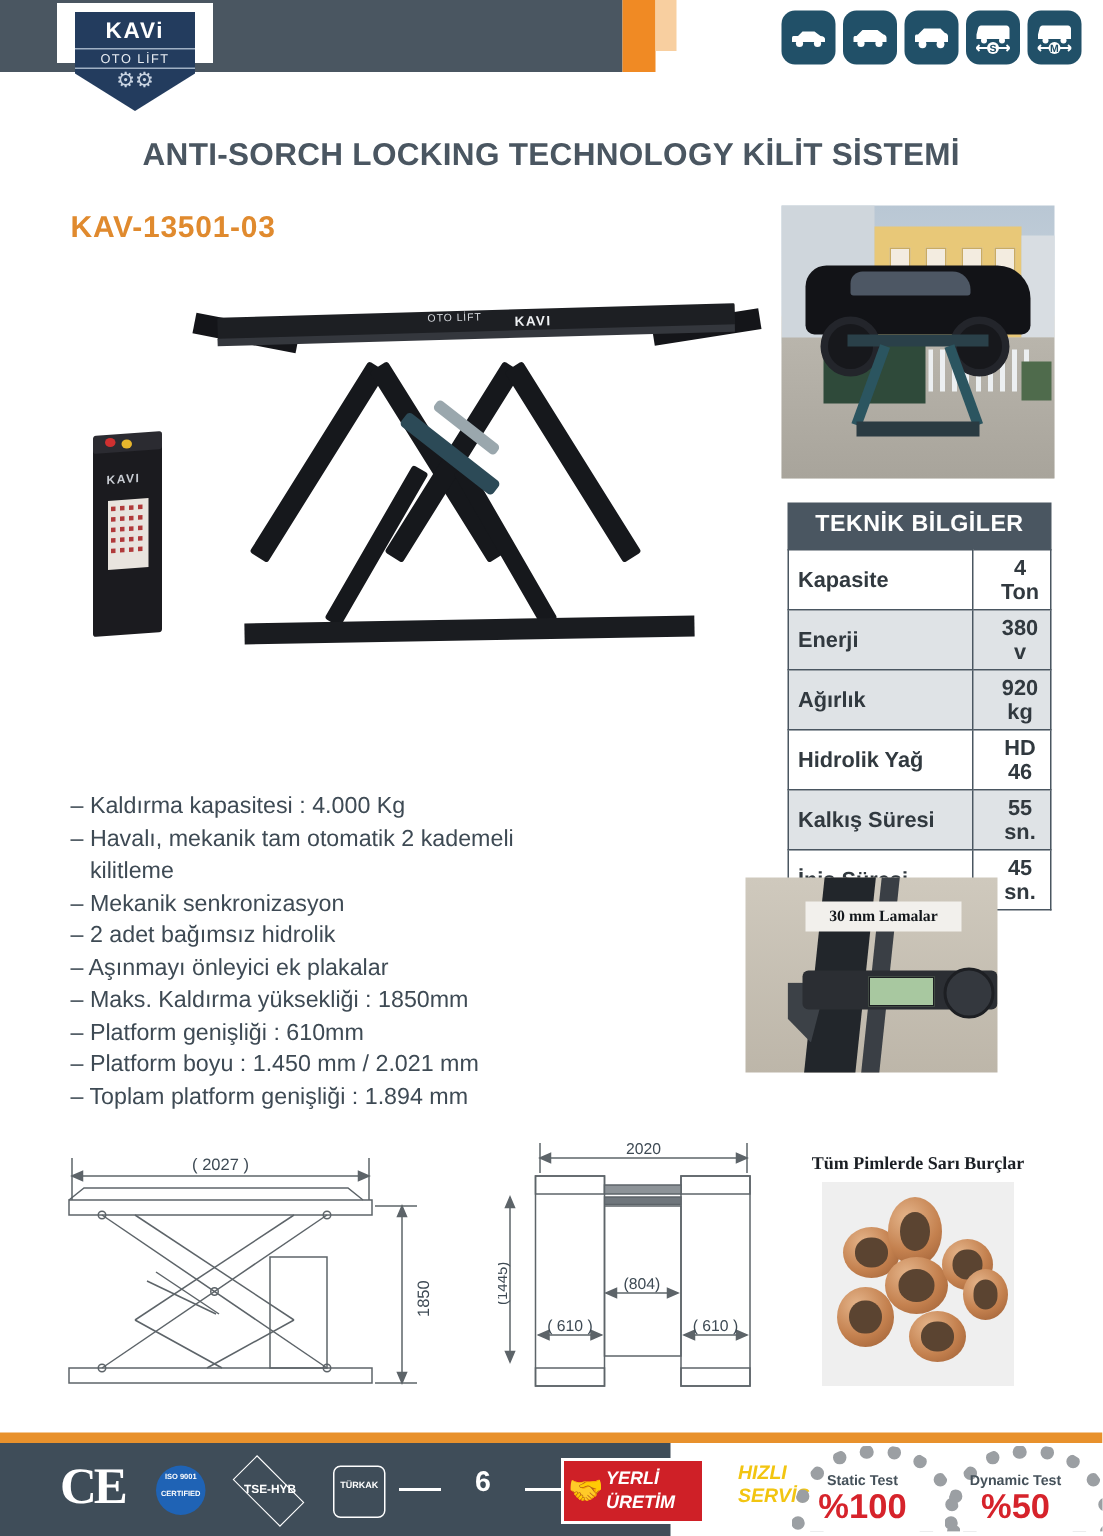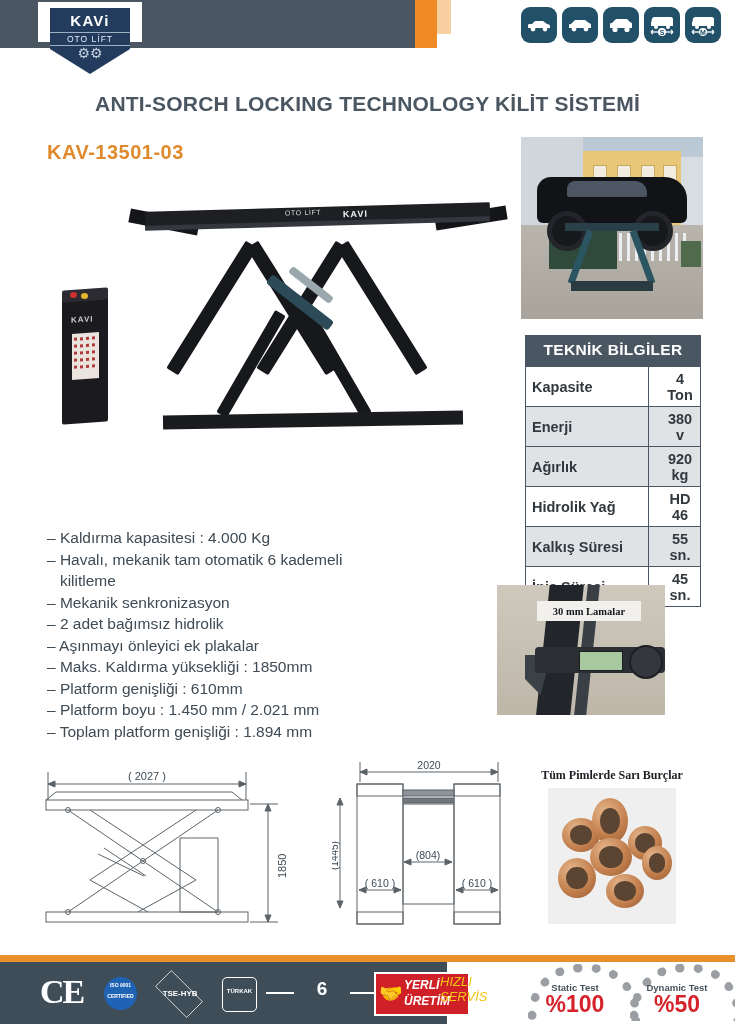--- a/index.html
+++ b/index.html
@@ -169,21 +169,21 @@
   .pagenum{position:absolute;left:262px;top:978px;width:120px;text-align:center;
       color:#fff;font-size:19px;font-weight:bold;}
   .pagenum:before,.pagenum:after{content:"";position:absolute;top:14px;width:28px;height:2px;
       background:#fff;}
   .pagenum:before{left:4px;} .pagenum:after{right:4px;}
   .yerli{position:absolute;left:374px;top:972px;width:92px;height:40px;background:#cf2027;
       border:2px solid #fff;}
   .yerli-t{position:absolute;left:28px;top:3px;color:#fff;font-size:12px;font-weight:bold;
       font-style:italic;line-height:16px;}
   .hands{position:absolute;left:3px;top:8px;color:#fff;font-size:19px;}
-  .hizli{position:absolute;left:440px;top:974px;color:#fff;font-size:13px;font-weight:normal;
+  .hizli{position:absolute;left:492px;top:974px;color:#fff;font-size:13px;font-weight:bold;
       font-style:italic;line-height:15px;}
   .hizli .y{color:#f2c511;}
   .gearbadge{position:absolute;top:962px;width:110px;height:58px;text-align:center;}
   .gear-arc{position:absolute;left:8px;top:2px;width:94px;height:48px;
       border:9px dotted #9b9fa3;border-bottom:none;border-radius:50px 50px 0 0;}
   .gb-l1{position:absolute;left:0;top:20px;width:110px;font-size:9.5px;color:#45515a;font-weight:bold;}
   .gb-l2{position:absolute;left:0;top:29px;width:110px;font-size:23px;color:#d6232b;font-weight:bold;}
 </style>
 </head>
 <body>
@@ -358,21 +358,21 @@
           <td class="k">İniş Süresi</td>
           <td class="v">45 sn.</td>
         </tr>
       </tbody>
     </table>
   </div>
 
   <div class="features">
     <ul>
       <li>– Kaldırma kapasitesi : 4.000 Kg</li>
-      <li>– Havalı, mekanik tam otomatik 6 kademeli
+      <li>– Havalı, mekanik tam otomatik 2 kademeli
    kilitleme</li>
       <li>– Mekanik senkronizasyon</li>
       <li>– 2 adet bağımsız hidrolik</li>
       <li>– Aşınmayı önleyici ek plakalar</li>
       <li>– Maks. Kaldırma yüksekliği : 1850mm</li>
       <li>– Platform genişliği : 610mm</li>
       <li>– Platform boyu : 1.450 mm / 2.021 mm</li>
       <li>– Toplam platform genişliği : 1.894 mm</li>
     </ul>
   </div>

